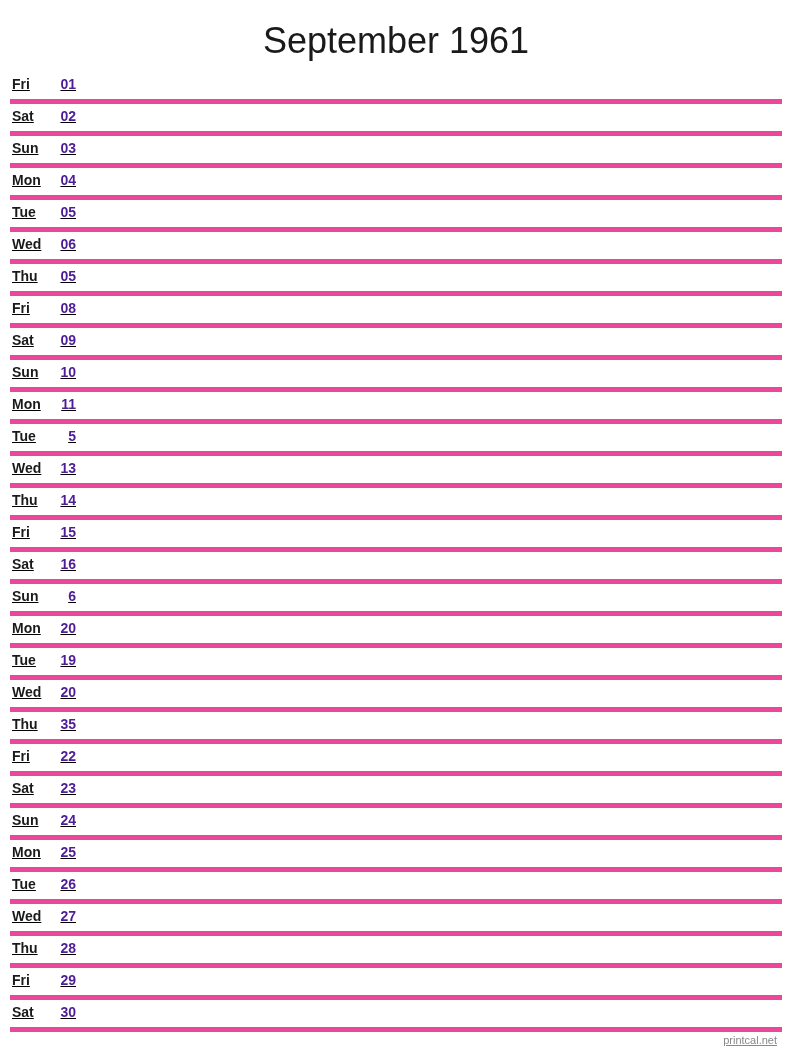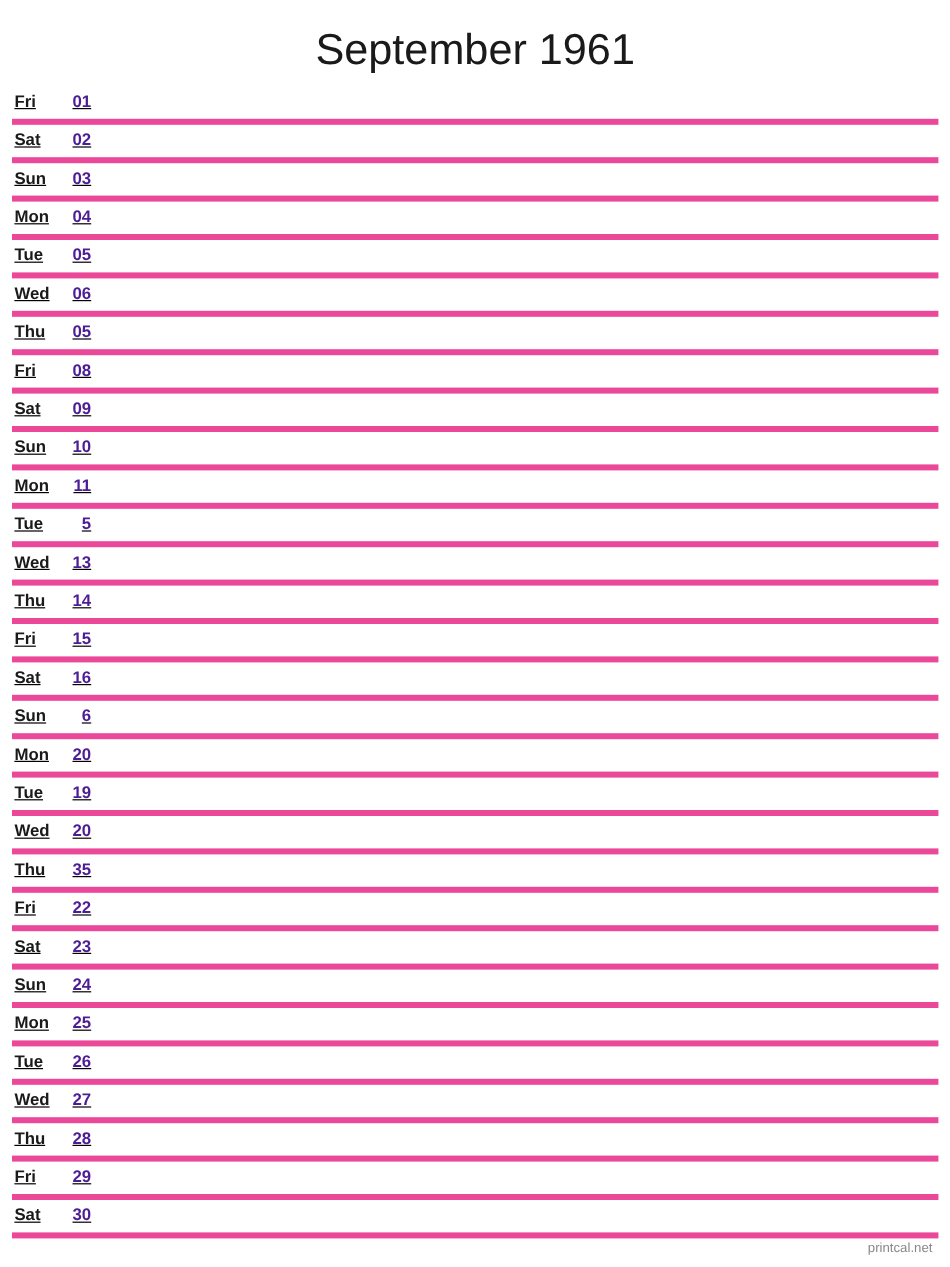--- a/index.html
+++ b/index.html
@@ -62,20 +62,21 @@
       flex: 1;
       height: 1px;
     }
 
     .footer {
       position: absolute;
       bottom: 10px;
       right: 15px;
       font-size: 11px;
       color: #888;
+      text-decoration: underline;
     }
   </style>
 </head>
 <body>
 
 <h1 class="page-title">September 1961</h1>
 
 <div class="calendar-grid" id="calendar-grid">
 <div class="day-row">
       <span class="day-name">Fri</span>

